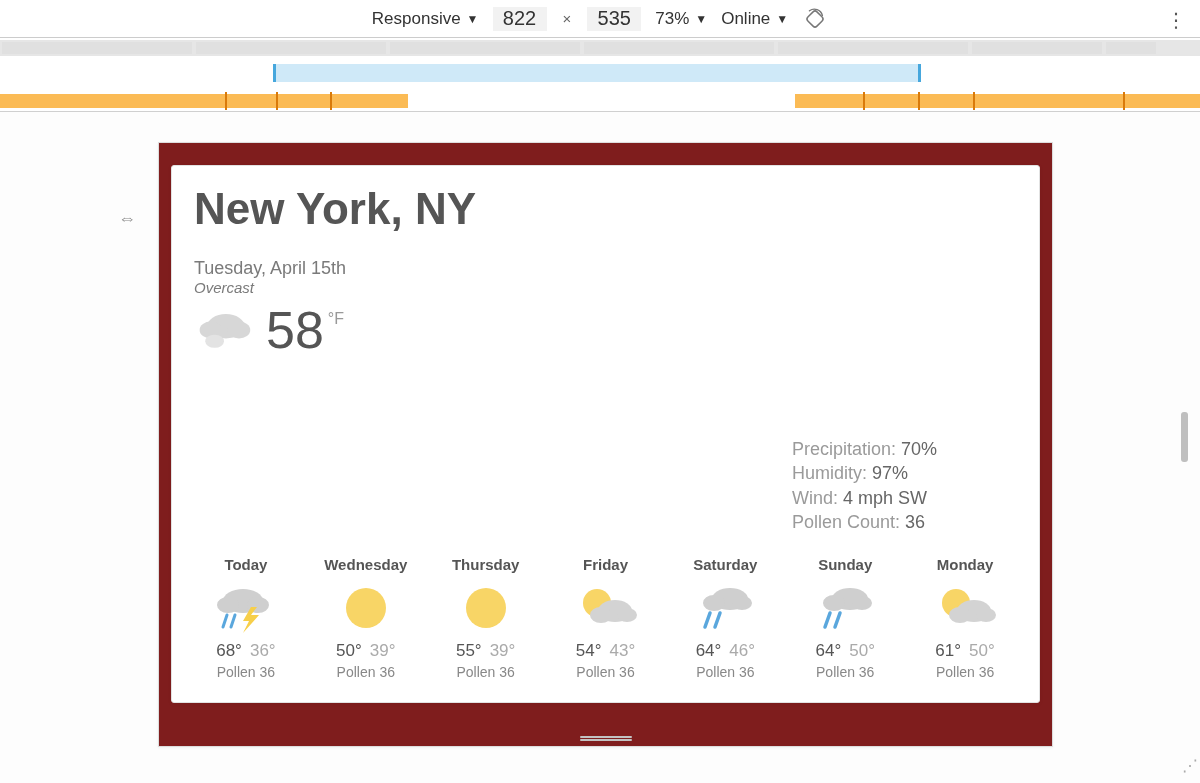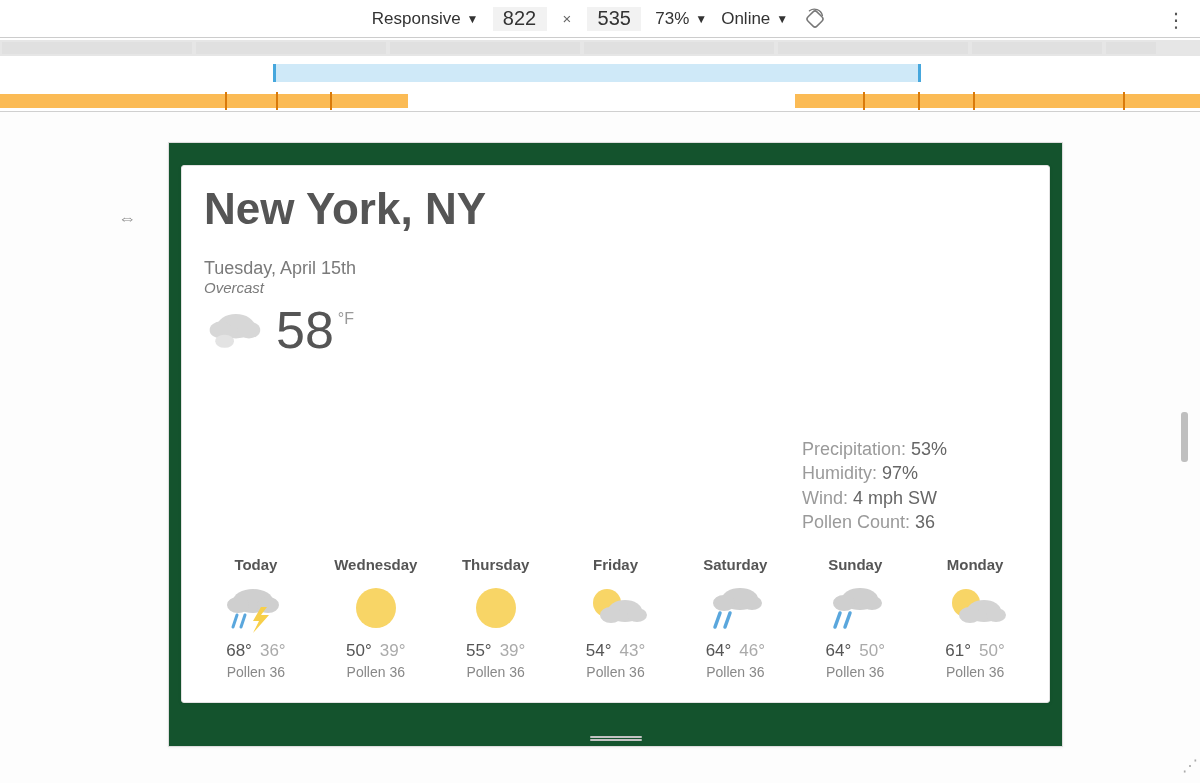--- a/index.html
+++ b/index.html
@@ -35,22 +35,22 @@
   .orange-bar1 { position:absolute; top:38px; left:0; width:408px; height:14px; background:#fbbb55;}
   .orange-bar1::before{content:"";position:absolute;left:225px;top:-2px;width:2px;height:18px;background:#d97a0a;}
   .orange-bar1::after{content:"";position:absolute;left:276px;top:-2px;width:2px;height:18px;background:#d97a0a;}
   .ob1tick{position:absolute;top:36px;left:330px;width:2px;height:18px;background:#d97a0a;}
   .orange-bar2 { position:absolute; top:38px; right:0; width:405px; height:14px; background:#fbbb55;}
   .ob2 .t{position:absolute;top:36px;width:2px;height:18px;background:#d97a0a;}
 
   
   .stage { position:relative; height:673px; background:#fdfdfd; }
   .frame {
-    position:absolute; left:168px; top:30px; width:895px; height:605px;
-    background:#14532d; border:1px solid #ddd; box-shadow:0 1px 3px rgba(0,0,0,.05);
+    position:absolute; left:158px; top:30px; width:895px; height:605px;
+    background:#7f1d1d; border:1px solid #ddd; box-shadow:0 1px 3px rgba(0,0,0,.05);
   }
   .resize-handle-left{position:absolute;left:118px;top:96px;color:#888;font-size:18px;cursor:ew-resize;}
   .scrollbar-v{position:absolute;right:12px;top:300px;width:7px;height:50px;background:#bfbfbf;border-radius:3px;}
   .scrollbar-v::after{content:"";position:absolute;left:-1px;top:-280px;width:9px;height:580px;}
   .resize-grip{position:absolute;right:6px;bottom:10px;color:#aaa;font-size:16px;cursor:nwse-resize;letter-spacing:-4px;}
   .drag-handle-bottom{position:absolute;left:50%;transform:translateX(-50%);bottom:5px;width:52px;height:6px;color:#bbb;text-align:center;cursor:ns-resize;}
   .drag-handle-bottom::before,.drag-handle-bottom::after{content:"";display:block;height:2px;background:#c2c2c2;margin:1px 0;border-radius:1px;}
 
   
   .card{
@@ -157,21 +157,21 @@
               <ellipse cx="48" cy="24" rx="12" ry="9"></ellipse>
               <ellipse cx="22" cy="36" rx="10" ry="7" fill="#e3e3e3"></ellipse>
             </g>
           </svg>
           <div class="now-temp">
             <span>58</span>
             <span class="unit">°F</span>
           </div>
         </div>
         <div class="facts">
-          <div><span class="lbl">Precipitation:</span> <span class="val">53%</span></div>
+          <div><span class="lbl">Precipitation:</span> <span class="val">70%</span></div>
           <div><span class="lbl">Humidity:</span> <span class="val">97%</span></div>
           <div><span class="lbl">Wind:</span> <span class="val">4 mph SW</span></div>
           <div><span class="lbl">Pollen Count:</span> <span class="val">36</span></div>
         </div>
       </div>
 
       <div class="forecast" id="forecast">
           <div class="day">
             <div class="name">Today</div>
             <div class="icon">

